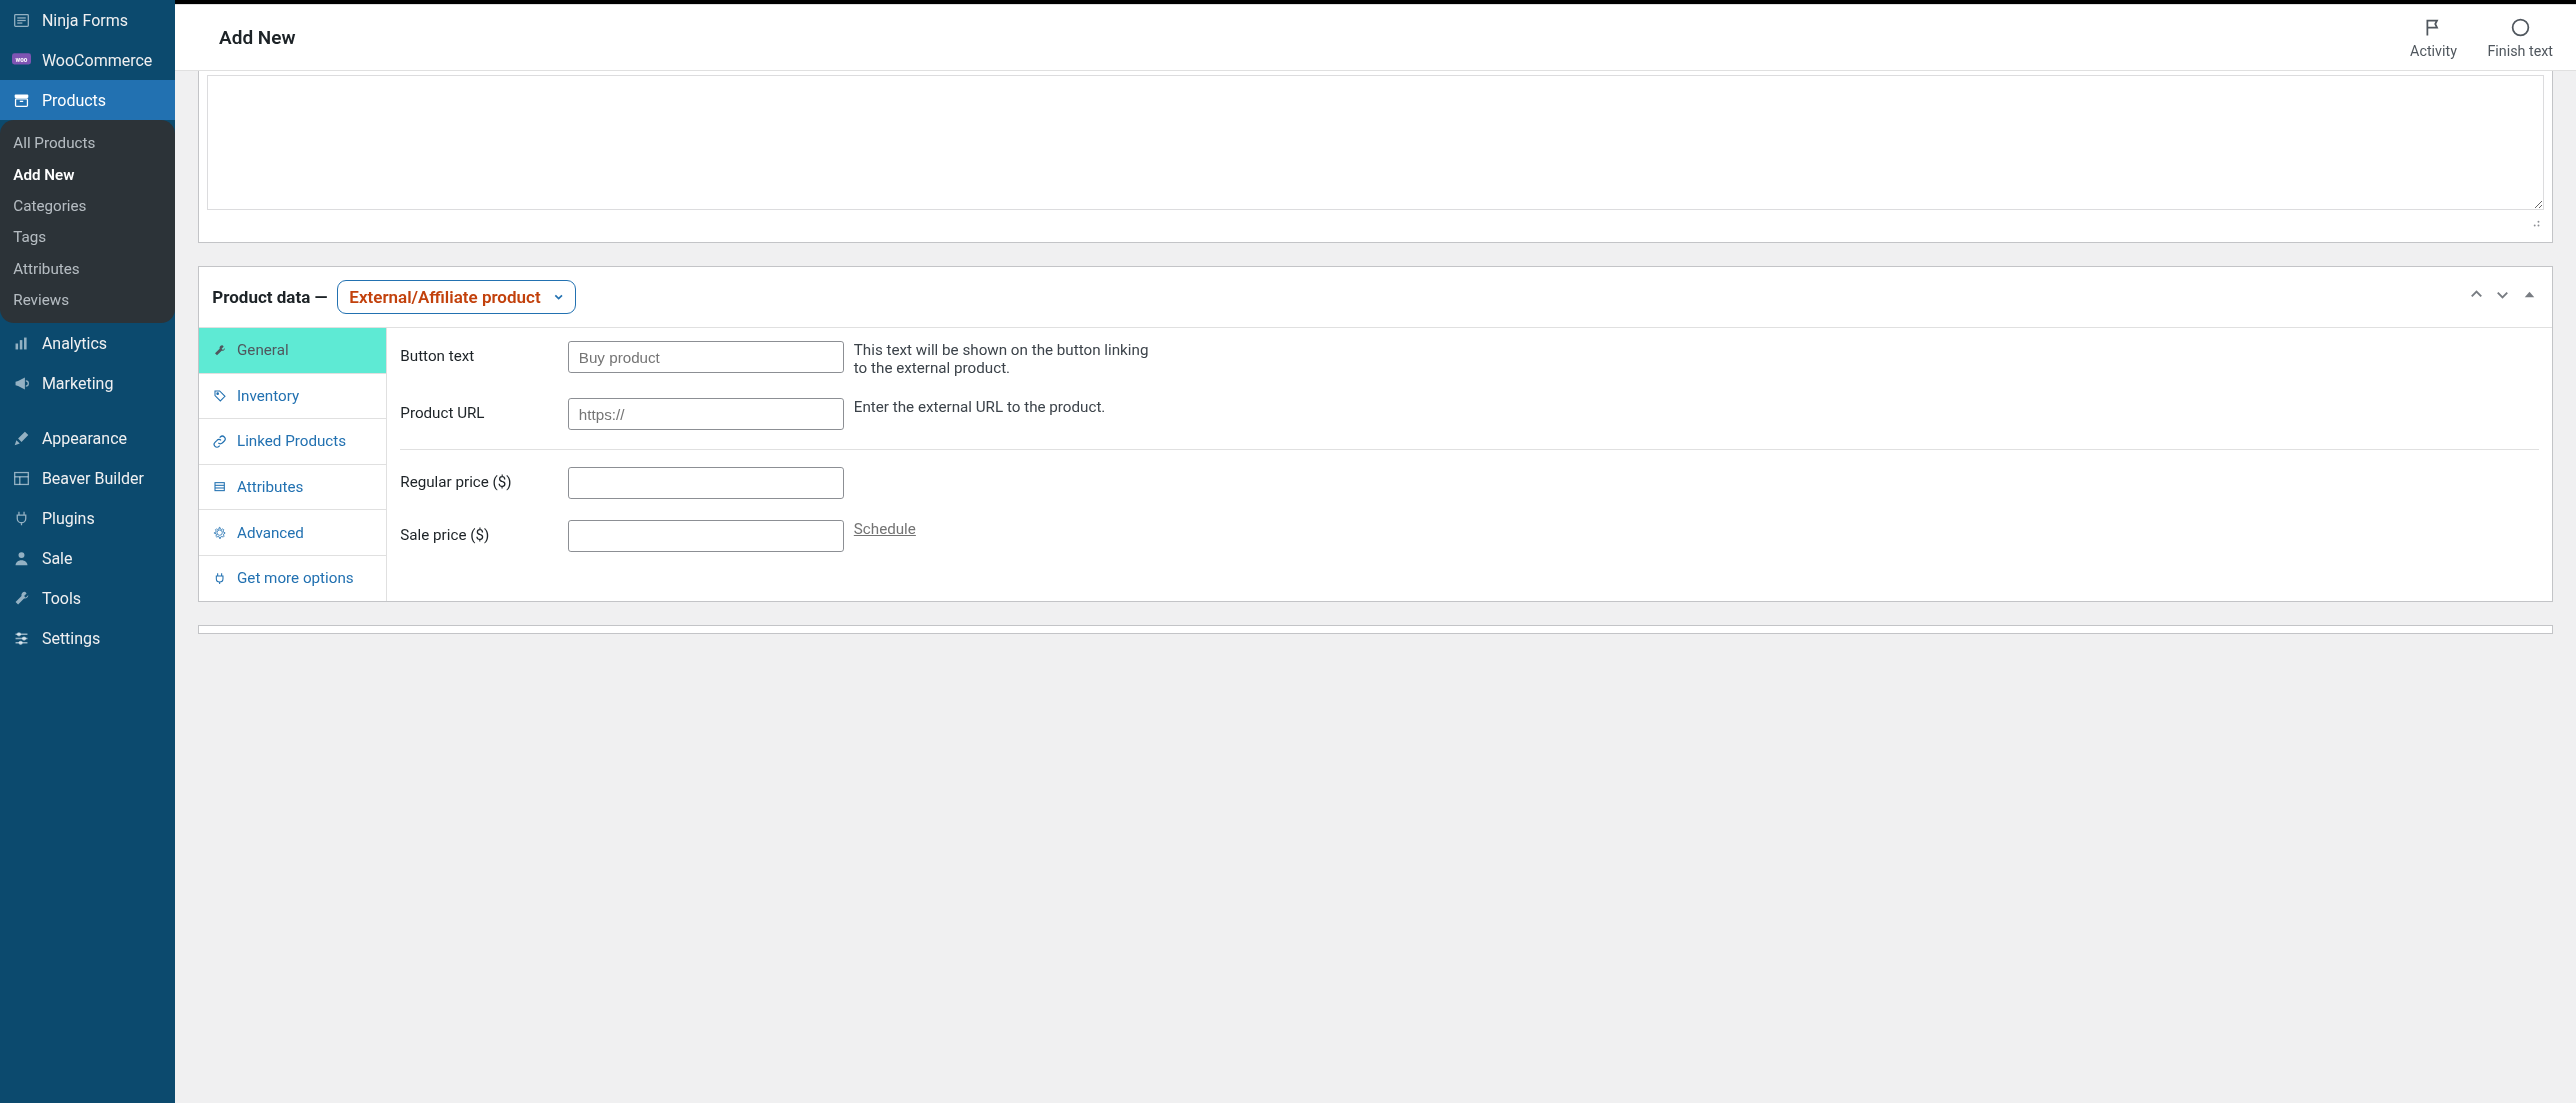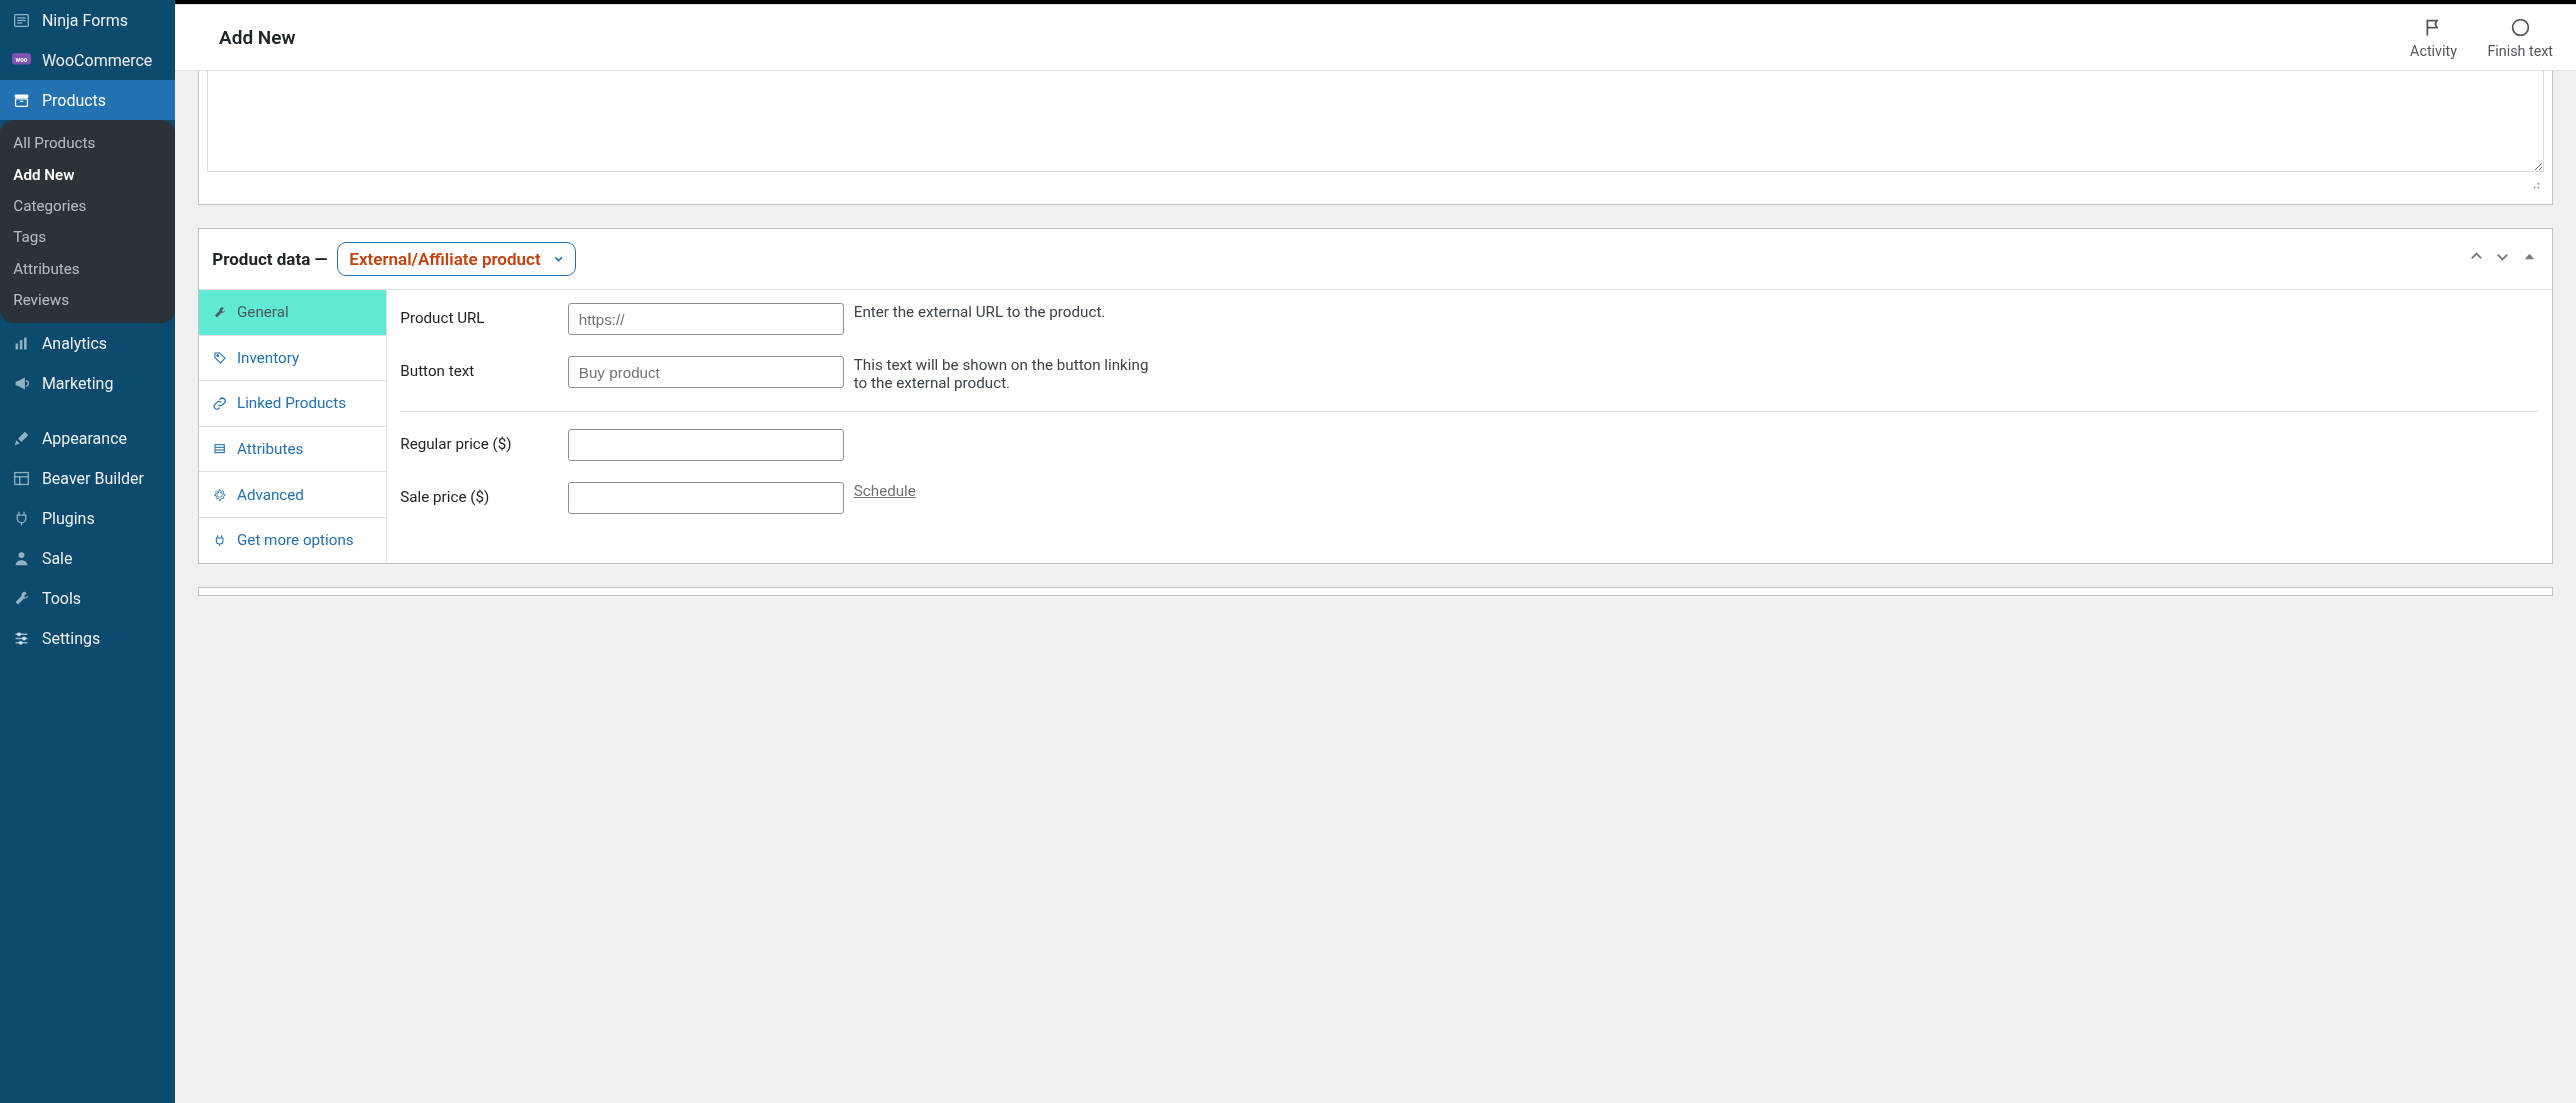--- a/index.html
+++ b/index.html
@@ -17,21 +17,21 @@
     .sb-sub a.current { color:#fff; font-weight:600; }
 
     
     .topbar { position:fixed; left:175px; right:0; top:3.8px; height:67px; background:#fff; border-top:1px solid #e0e0e0; border-bottom:1px solid #e0e0e0; display:flex; align-items:center; justify-content:space-between; padding:0 23px; z-index:5; }
     .topbar-title { font-size:19px; font-weight:600; margin-left:21px; }
     .topbar-actions { display:flex; gap:30.5px; }
     .topbar-action { display:flex; flex-direction:column; align-items:center; gap:3.8px; color:#50575e; font-size:14.3px; cursor:pointer; }
     .topbar-action .ico { height:23px; display:flex; align-items:center; }
 
     
-    .page { margin-left:175px; padding-top:28px; padding-left:23px; padding-right:23px; }
+    .page { margin-left:175px; padding-top:66px; padding-left:23px; padding-right:23px; }
 
     .postbox { background:#fff; border:1px solid #c3c4c7; margin-bottom:23px; }
     .editor-area { padding:7.6px; height:175px; }
     .editor-area .ta { width:100%; height:135px; border:1px solid #dcdcde; outline:none; padding:7.6px; font-size:13.3px; resize:both; }
     .resize-handle { text-align:right; padding:1.9px 3.8px 0 0; color:#8c8f94; font-size:12.4px; }
 
     .panel-head { display:flex; align-items:center; justify-content:space-between; padding:13.3px 13.3px; border-bottom:1px solid #e0e0e0; }
     .panel-head-left { display:flex; align-items:center; gap:9.5px; font-size:17px; }
     .panel-head-left .lbl { font-weight:700; }
     .sel-wrap { border:1.9px solid #2271b1; border-radius:9px; padding:5.7px 34px 5.7px 11.4px; color:#c2410c; font-weight:600; font-size:17px; position:relative; cursor:pointer; }
@@ -303,28 +303,28 @@
                 <path d="M7 2v4M13 2v4M5 6h10v4a5 5 0 01-10 0V6zM10 15v3"></path>
               </svg>
             </span>
           <span>Get more options</span>
         </div>
       </div>
 
       <div class="form">
         <div class="form-group">
           <div class="row">
+            <div class="flabel">Button text</div>
+            <input type="text" placeholder="Buy product" value="" style="">
+            <div class="help">This text will be shown on the button linking to the external product.</div>
+          </div>
+          <div class="row">
             <div class="flabel">Product URL</div>
             <input type="text" placeholder="https://" value="" style="">
             <div class="help">Enter the external URL to the product.</div>
-          </div>
-          <div class="row">
-            <div class="flabel">Button text</div>
-            <input type="text" placeholder="Buy product" value="" style="">
-            <div class="help">This text will be shown on the button linking to the external product.</div>
           </div>
         </div>
 
         <div class="form-group">
           <div class="row">
             <div class="flabel">Regular price ($)</div>
             <input type="text" value="" style="">
           </div>
           <div class="row">
             <div class="flabel">Sale price ($)</div>

